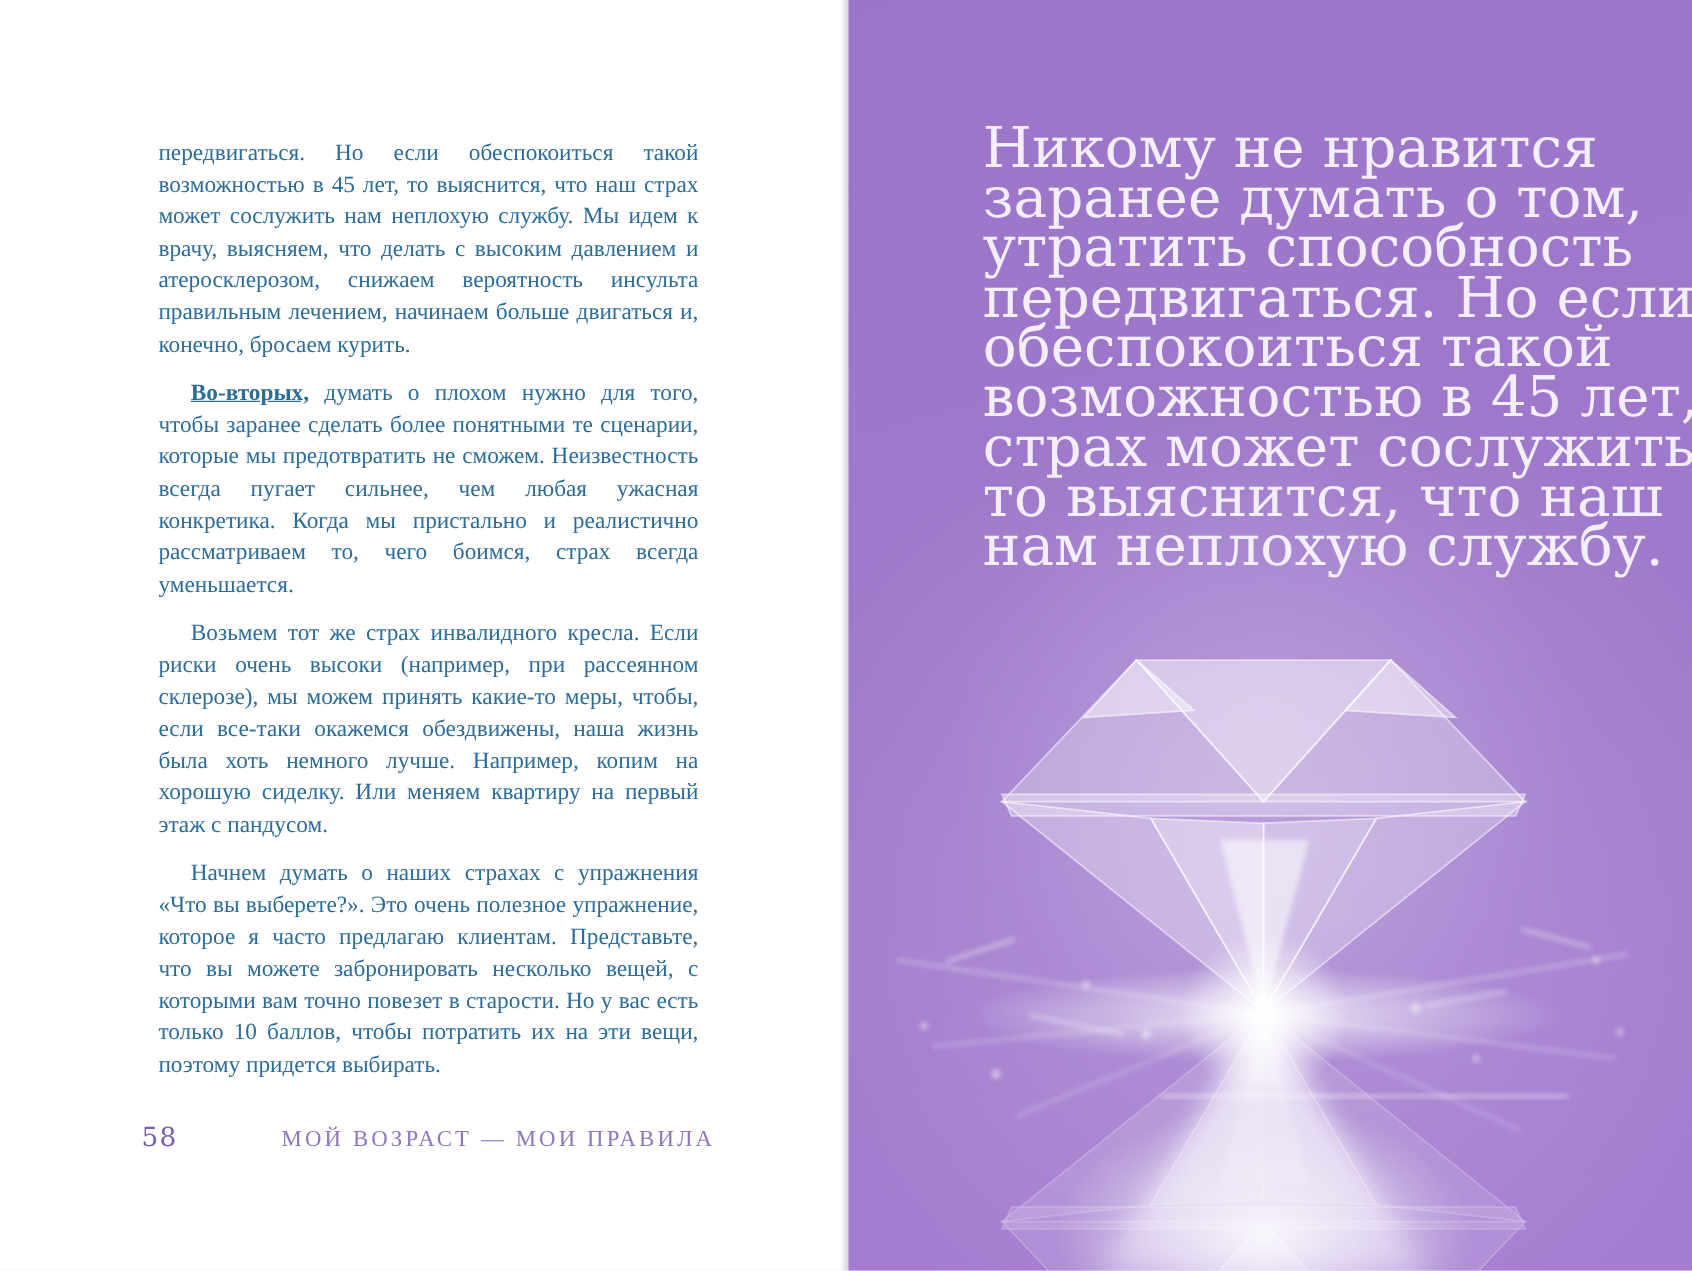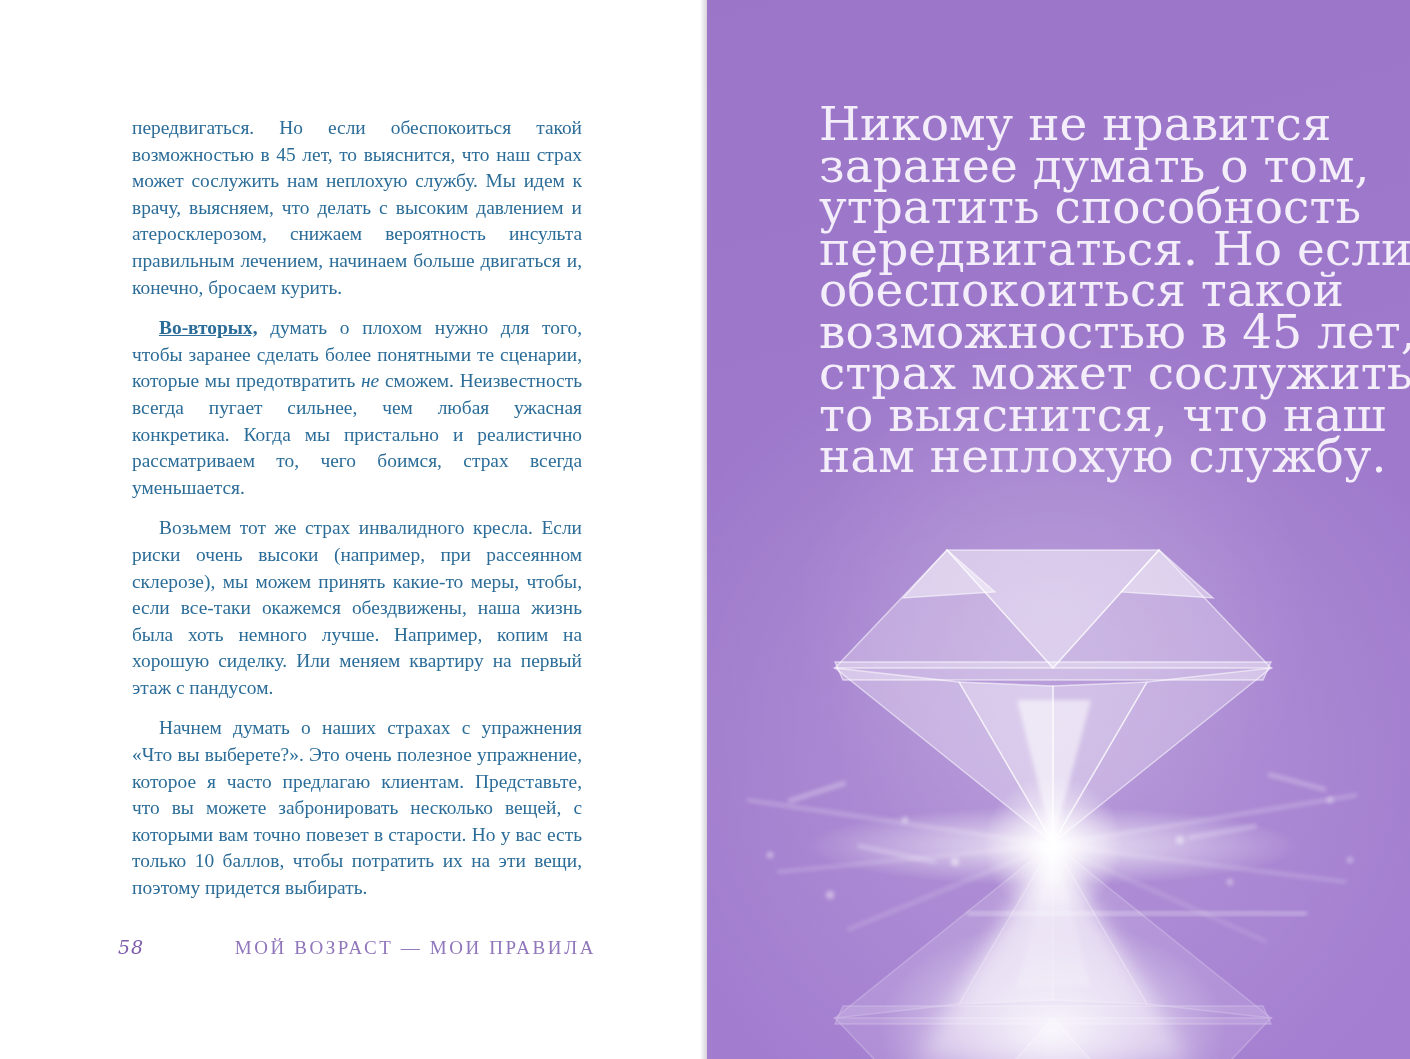--- a/index.html
+++ b/index.html
@@ -26,29 +26,28 @@
     background:linear-gradient(to right, rgba(255,255,255,0), #d6d2da);
   }
   .body-text{
     position:absolute;left:118px;top:101px;width:478px;
     font-size:19.4px;line-height:26.6px;color:var(--left-text);
     text-align:justify;
   }
   .body-text p{margin:14px;}
   .body-text p.indent{text-indent:27px;}
   .body-text .bold{font-weight:bold;text-decoration:underline;}
-  .body-text .italic{font-style:italic;}
+  .body-text .italic{}
   .page-footer{
     position:absolute;left:118px;top:936px;width:478px;
     display:flex;justify-content:space-between;align-items:baseline;
   }
   .page-number{
-    font-size:19px;color:var(--footer-num);letter-spacing:1px;
+    font-size:22px;color:var(--footer-num);letter-spacing:1px;
     font-family:"DejaVu Serif", serif;
-    font-style:italic;
   }
   .running-title{
     font-size:19px;letter-spacing:2.6px;color:var(--running-title);
     font-family:Liberation Serif, serif;
   }
   
   .right-page{
     position:absolute;left:707px;top:0;width:703px;height:1059px;
     background:linear-gradient(165deg, var(--purple-a) 0%, #9f7acc 50%, var(--purple-b) 100%);
     overflow:hidden;

